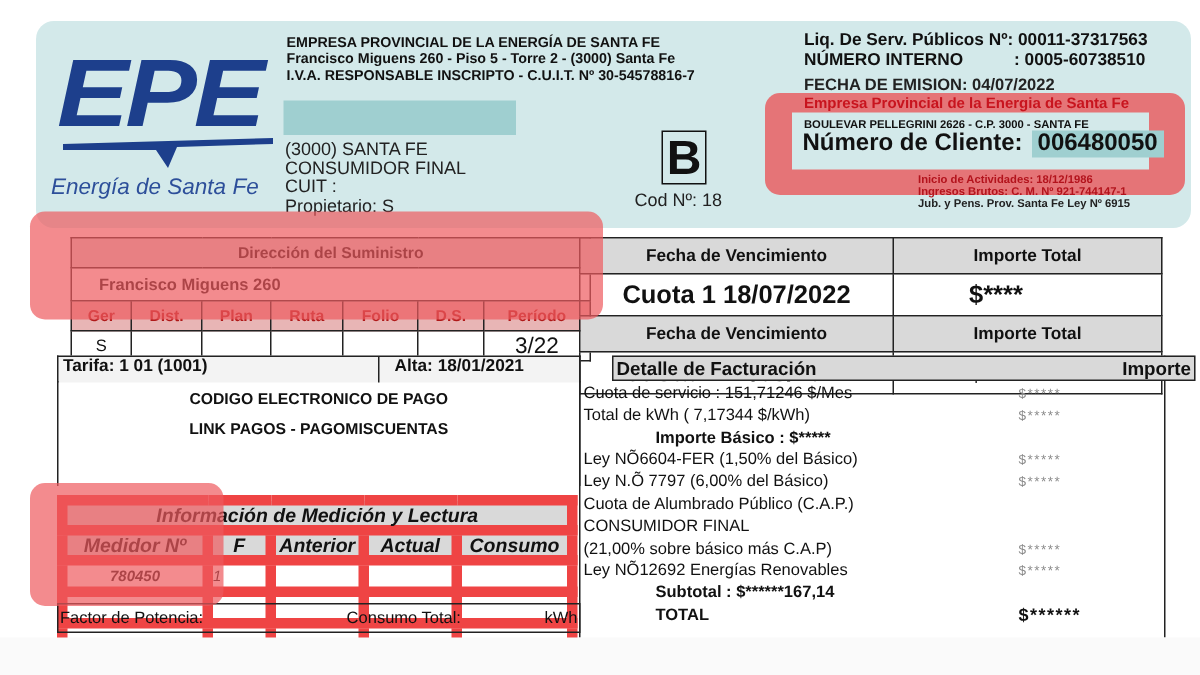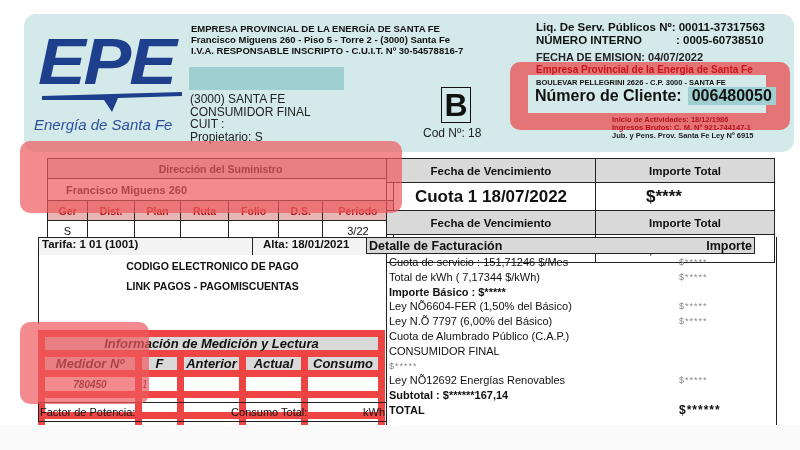--- a/index.html
+++ b/index.html
@@ -61,25 +61,25 @@
   .tarifa-bar div { padding-left:3px; }
   .pago-box { left:38px; top:254px; width:347px; height:70px; border-left:1px solid #222; border-right:1px solid #222; text-align:center; font-size:10.5px; font-weight:bold; }
   .medicion-table { left:38px; top:330px; width:347px; }
   .medicion-table td { border:7px solid #ef4444; font-size:13px; font-weight:bold; height:13px; padding:0 0; line-height:13px;font-style:italic; }
   .medicion-table .mt-title td { background:#d9d9d9; text-align:center; font-size:13px; }
   .medicion-table .mt-cols td { background:#d9d9d9; text-align:center; font-size:13px; }
   .medicion-table .mt-row td { font-size:10px; background:#fff; height:14px; }
   .factor-row { left:38px; top:402px; width:345px; height:18px; border:1px solid #222; display:flex; justify-content:space-between; font-size:11px; padding:0 1px; align-items:center; }
 
   .detalle { left:386px; top:237px; width:389px; height:188px; border-left:1px solid #222; border-right:1px solid #222; }
-  .detalle-head { left:366px; top:237px; width:389px; height:17px; background:#d9d9d9; border:1px solid #222; border-left:1px solid #222; display:flex; justify-content:space-between; align-items:center; font-weight:bold; font-size:12.5px; box-sizing:border-box; padding:0 2px;gap:19px; }
+  .detalle-head { left:408px; top:237px; width:389px; height:17px; background:#d9d9d9; border:1px solid #222; border-left:1px solid #222; display:flex; justify-content:space-between; align-items:center; font-weight:bold; font-size:12.5px; box-sizing:border-box; padding:0 2px;gap:19px; }
   .detalle-lines { left:389px; top:255px; width:380px; font-size:11px; line-height:14.8px; }
   .dl { display:flex; justify-content:space-between; white-space:nowrap; }
   .dl .amt { width:90px; color:#888; letter-spacing:1px; font-size:9px; }
-  .dl.bold { font-weight:bold; }
+  .dl.bold { font-weight:bold;margin-left:48px; }
   .dl.total .amt { color:#111; font-weight:bold; font-size:12px; }
 
   .hl { border-radius:10px; background:rgba(238,90,94,0.7); }
   .hl-dir { left:20px; top:141px; width:382px; height:72px; }
   .hl-med { left:20px; top:322px; width:129px; height:82px; }
   .fade-bottom { left:0; top:425px; width:800px; height:25px; background:#fafafa; }
 </style>
 </head>
 <body>
 
@@ -151,21 +151,21 @@
     <td>D.S.</td>
     <td>Período</td>
   </tr>
   <tr style="text-align:center;">
     <td style="font-size:11px;">S</td>
     <td></td>
     <td></td>
     <td></td>
     <td></td>
     <td></td>
-    <td style="font-size:11px;">3/22</td>
+    <td style="font-size:15px;">3/22</td>
   </tr>
 </tbody>
   </table>
 
 <div class="abs tarifa-bar">
   <div style="width:210px;border-right:1px solid #222;">Tarifa: 1 01 (1001)</div>
   <div style="padding-left:10px;">Alta: 18/01/2021</div>
 </div>
 
 <div class="abs pago-box">
@@ -222,20 +222,21 @@
     </div>
   <div class="dl">
       <span>Cuota de Alumbrado Público (C.A.P.)</span>
       <span class="amt"></span>
     </div>
   <div class="dl">
       <span>CONSUMIDOR FINAL</span>
       <span class="amt"></span>
     </div>
   <div class="dl">
+      <span>(21,00% sobre básico más C.A.P)</span>
       <span class="amt">$*****</span>
     </div>
   <div class="dl">
       <span>Ley NÕ12692 Energías Renovables</span>
       <span class="amt">$*****</span>
     </div>
   <div class="dl bold">
       <span>Subtotal :            $******167,14</span>
       <span class="amt"></span>
     </div>

